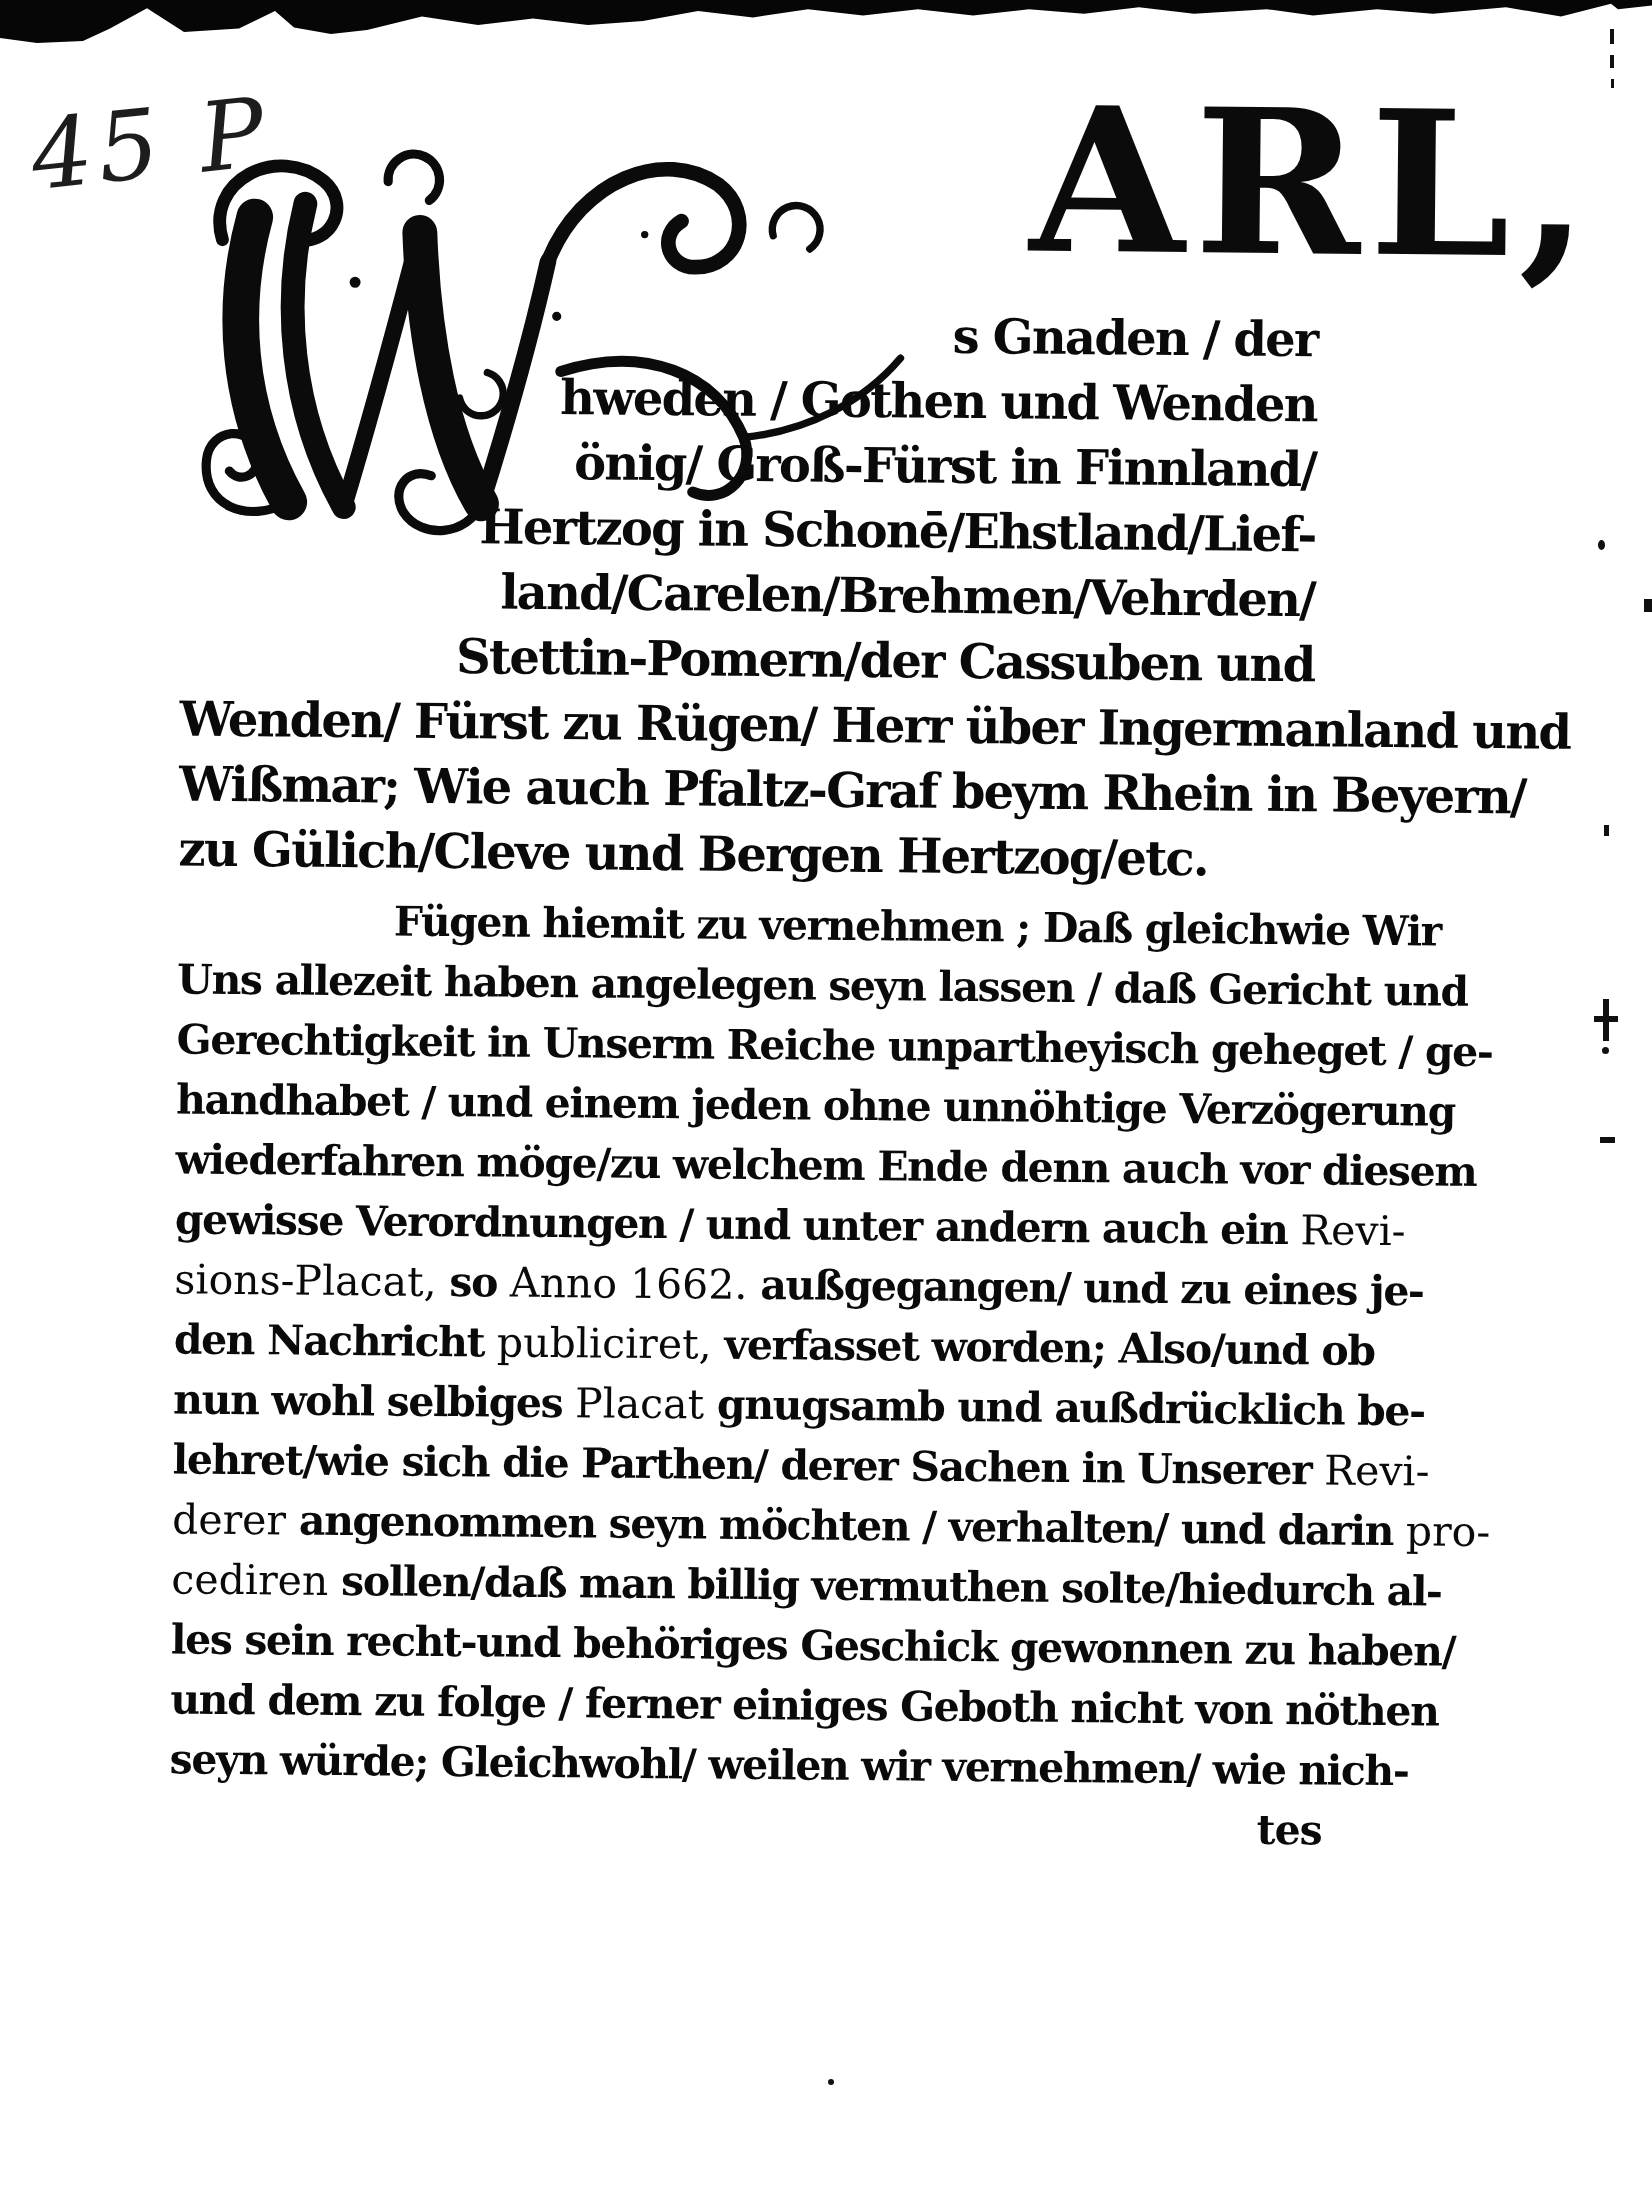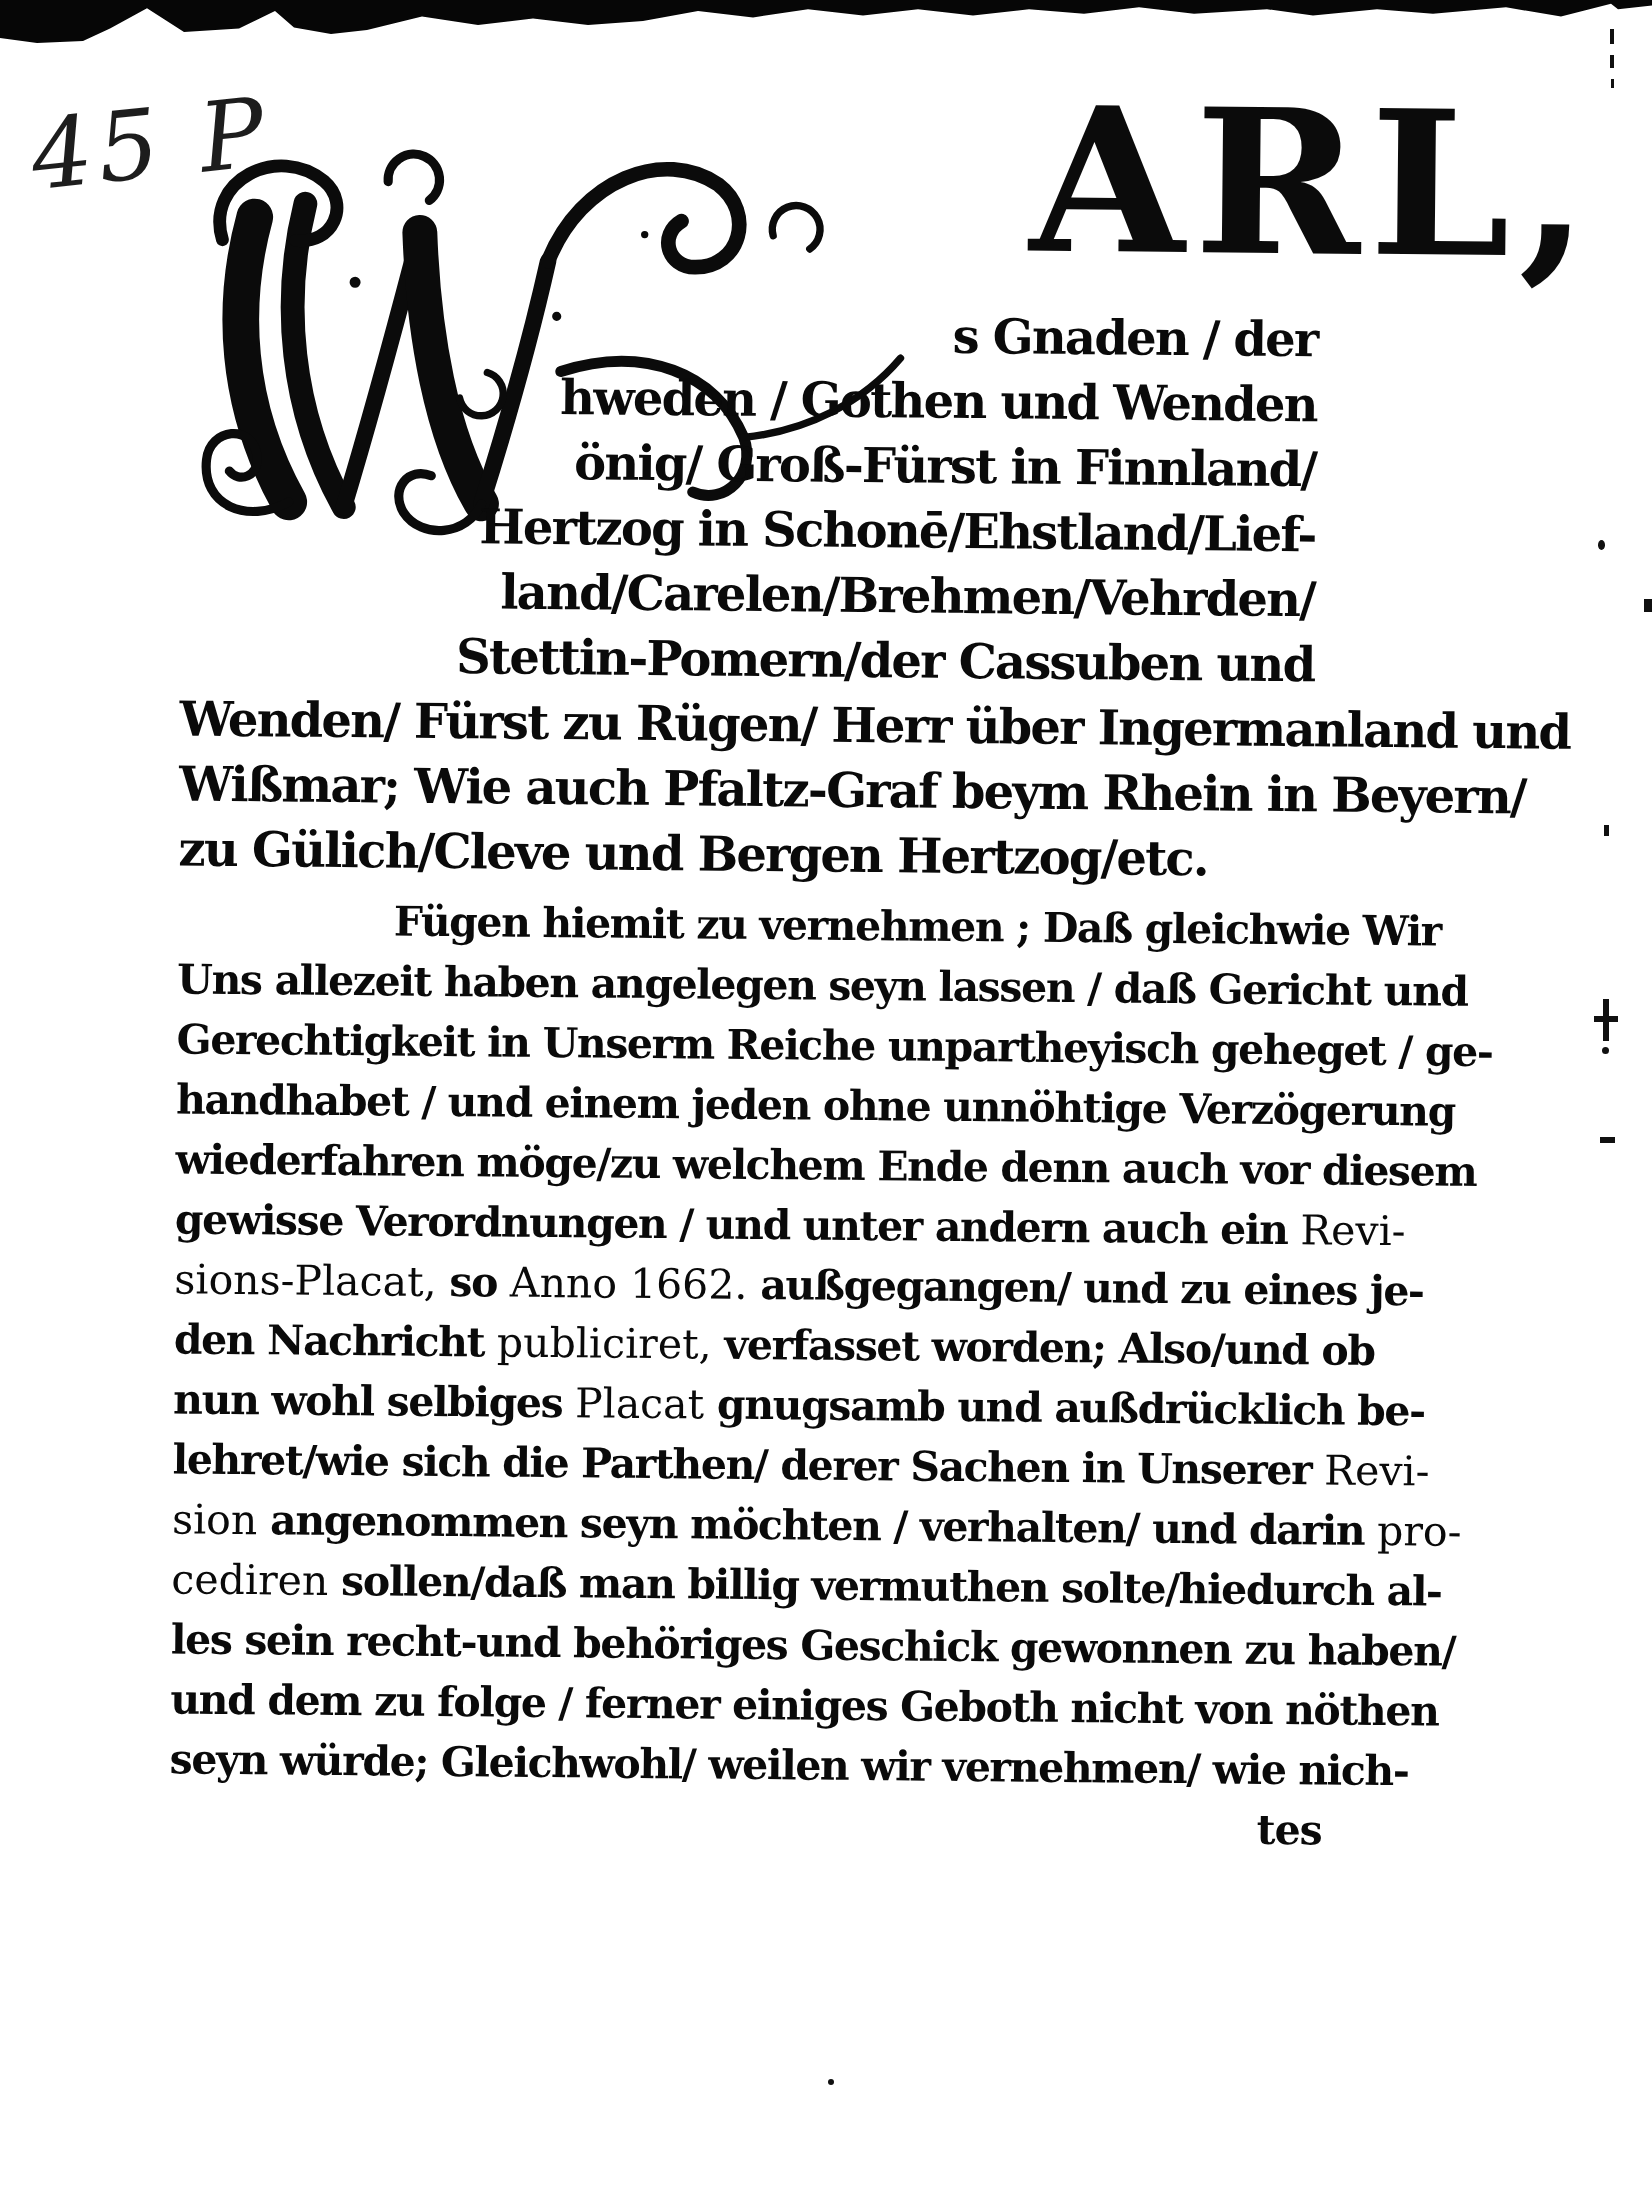--- a/index.html
+++ b/index.html
@@ -104,21 +104,21 @@
           <div class="tline justify" style="text-indent: 216px;"><span class="frak">Fügen hiemit zu vernehmen ; Daß gleichwie Wir</span></div>
           <div class="tline justify"><span class="frak">Uns allezeit haben angelegen seyn lassen / daß Gericht und</span></div>
           <div class="tline justify"><span class="frak">Gerechtigkeit in Unserm Reiche unpartheyisch geheget / ge-</span></div>
           <div class="tline justify"><span class="frak">handhabet / und einem jeden ohne unnöhtige Verzögerung</span></div>
           <div class="tline justify"><span class="frak">wiederfahren möge/zu welchem Ende denn auch vor diesem</span></div>
           <div class="tline justify"><span class="frak">gewisse Verordnungen / und unter andern auch ein </span><span class="lat">Revi-</span></div>
           <div class="tline justify"><span class="lat">sions-Placat,</span><span class="frak"> so </span><span class="lat">Anno 1662.</span><span class="frak"> außgegangen/ und zu eines je-</span></div>
           <div class="tline justify"><span class="frak">den Nachricht </span><span class="lat">publiciret,</span><span class="frak"> verfasset worden; Also/und ob</span></div>
           <div class="tline justify"><span class="frak">nun wohl selbiges </span><span class="lat">Placat</span><span class="frak"> gnugsamb und außdrücklich be-</span></div>
           <div class="tline justify"><span class="frak">lehret/wie sich die Parthen/ derer Sachen in Unserer </span><span class="lat">Revi-</span></div>
-          <div class="tline justify"><span class="lat">sion</span><span class="frak"> angenommen seyn möchten / verhalten/ und darin </span><span class="lat">pro-</span></div>
+          <div class="tline justify"><span class="lat">derer</span><span class="frak"> angenommen seyn möchten / verhalten/ und darin </span><span class="lat">pro-</span></div>
           <div class="tline justify"><span class="lat">cediren</span><span class="frak"> sollen/daß man billig vermuthen solte/hiedurch al-</span></div>
           <div class="tline justify"><span class="frak">les sein recht-und behöriges Geschick gewonnen zu haben/</span></div>
           <div class="tline justify"><span class="frak">und dem zu folge / ferner einiges Geboth nicht von nöthen</span></div>
           <div class="tline justify"><span class="frak">seyn würde; Gleichwohl/ weilen wir vernehmen/ wie nich-</span></div>
         </div>
       <div class="catchword">tes</div>
     </div>
   </div>
 
 </div>

